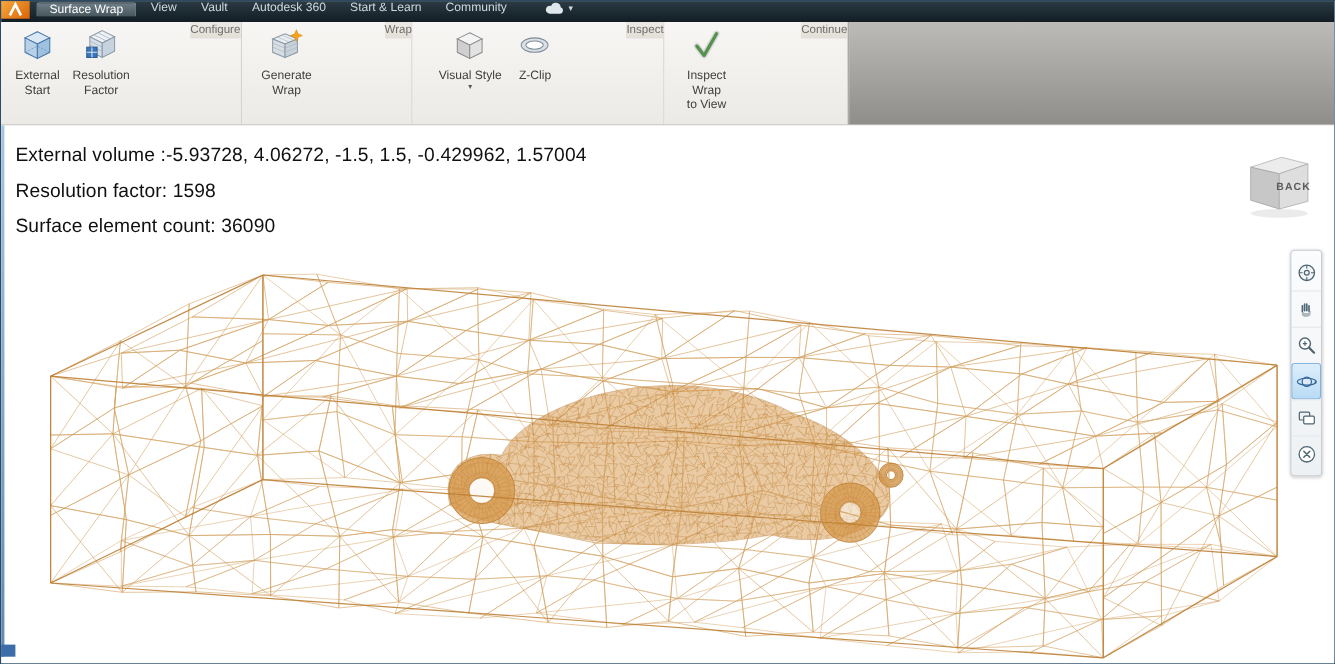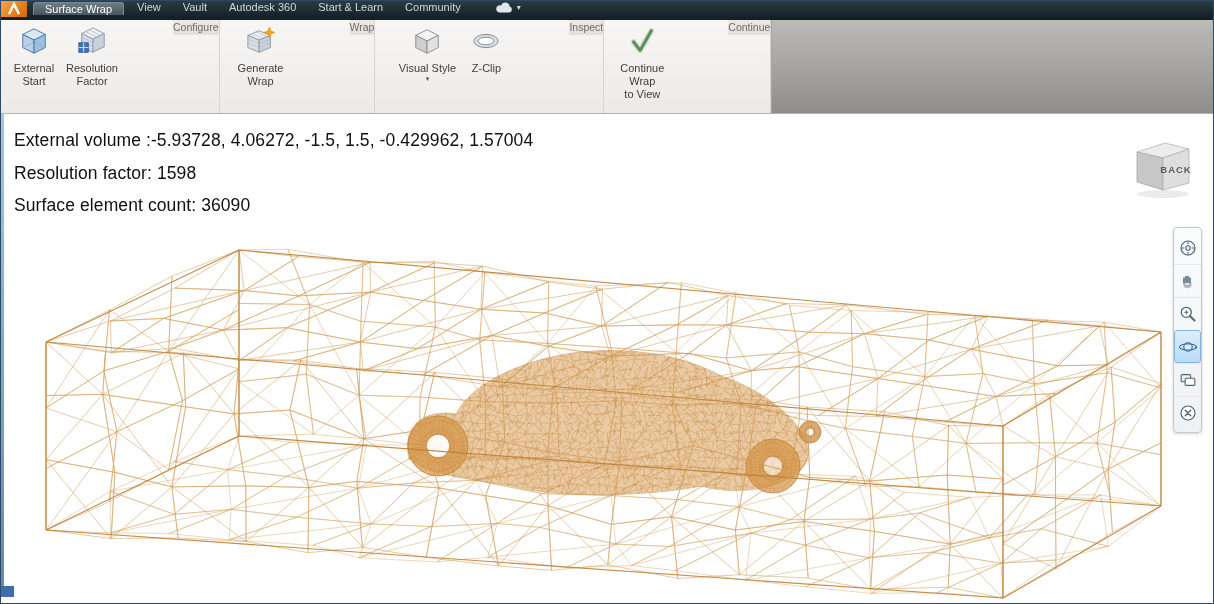--- a/index.html
+++ b/index.html
@@ -159,21 +159,21 @@
     <div class="rgroup">
       <div class="rbtns">
         <div class="rbtn w64">
           <span>
             <svg width="30" height="30" viewBox="0 0 32 32">
               <path d="M7 17 l7 9 12 -21" fill="none" stroke="#9aa4ad" stroke-width="6" stroke-linecap="round" stroke-linejoin="round" opacity="0.35"></path>
               <path d="M7 17 l7 9 12 -21" fill="none" stroke="#57914e" stroke-width="3.2" stroke-linecap="round" stroke-linejoin="round"></path>
             </svg>
           </span>
           <div class="rlabel">
-              <div>Continue Wrap</div>
+              <div>Inspect Wrap</div>
               <div>to View</div>
             </div>
         </div>
       </div>
       <div class="rgroup-label">Continue</div>
     </div>
 
     <div class="ribbon-rest"></div>
   </div>
 

